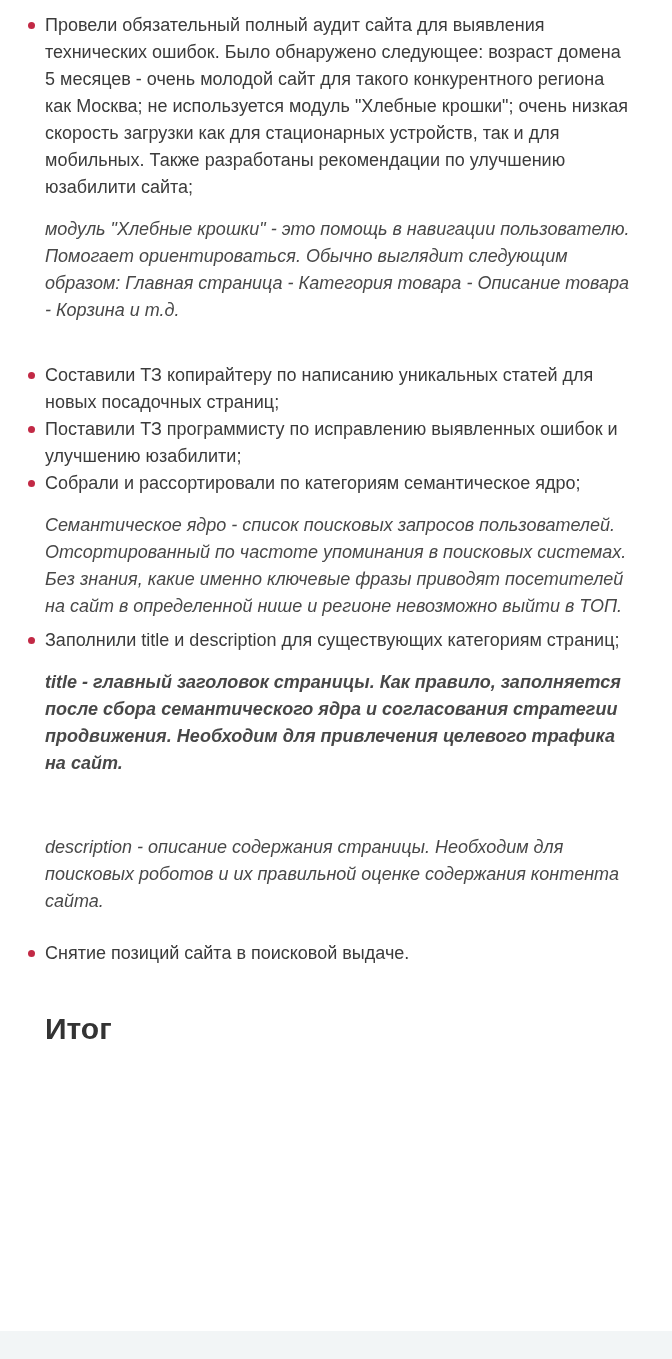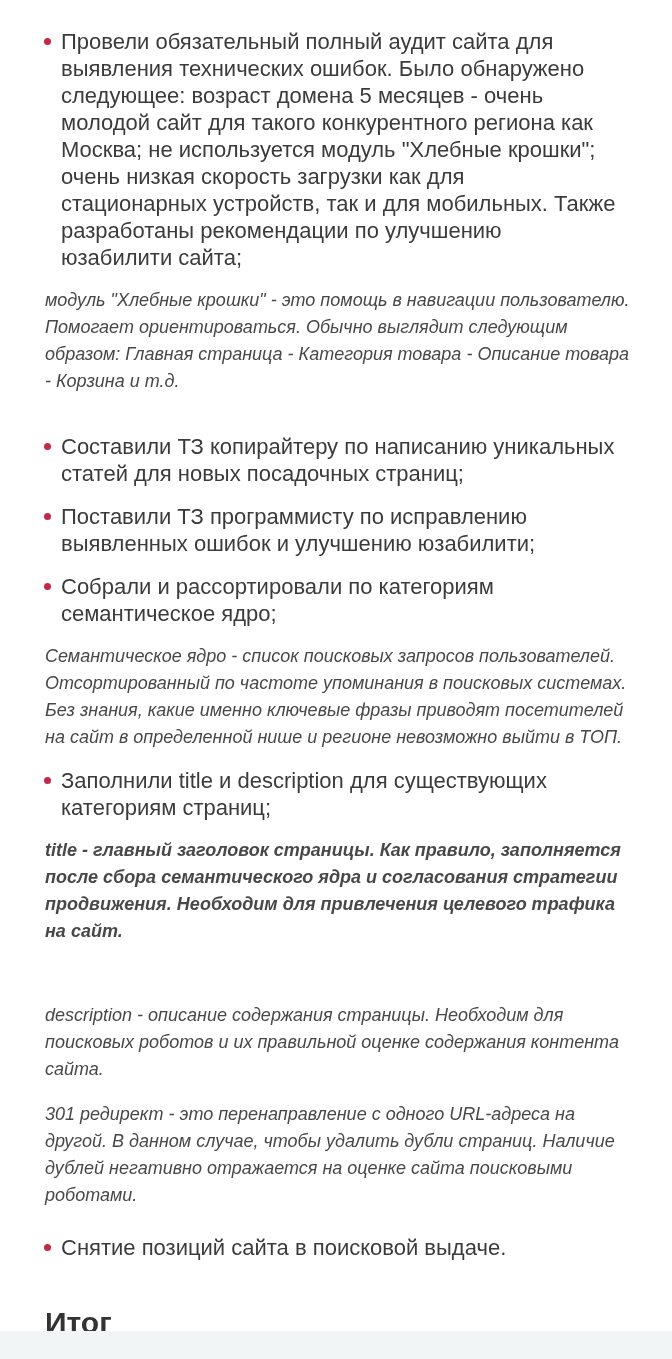--- a/index.html
+++ b/index.html
@@ -23,23 +23,23 @@
   main{
     padding:12px 40px 0 45px;
   }
   .blist{
     list-style:none;
     margin:0;padding:0;
     max-width:592px;
   }
   .blist li{
     position:relative;
-    font-size:22px;
+    font-size:18px;
     line-height:27px;
-    margin:16px;
+    margin:0;
   }
   .blist li::before{
     content:"";
     position:absolute;
     left:-17px;top:10px;
     width:7px;height:7px;
     border-radius:50%;
     background:var(--bullet-color);
   }
   .note{
@@ -93,21 +93,20 @@
     <li>Заполнили title и description для существующих категориям страниц;</li>
   </ul>
 
   <p class="note gap-md">title - главный заголовок страницы. Как правило, заполняется после сбора семантического ядра и согласования стратегии продвижения. Необходим для привлечения целевого трафика на сайт.</p>
 
   <p class="note gap-xl">description - описание содержания страницы. Необходим для поисковых роботов и их правильной оценке содержания контента сайта.</p>
 
   <ul class="blist gap-md">
   </ul>
 
-  <p class="note gap-list">301 редирект - это перенаправление с одного URL-адреса на другой. В данном случае, чтобы удалить дубли страниц. Наличие дублей негативно отражается на оценке сайта поисковыми роботами.</p>
 
   <ul class="blist gap-last">
     <li>Снятие позиций сайта в поисковой выдаче.</li>
   </ul>
 
   <h2>Итог</h2>
 
 </main>
 
 <footer></footer>

